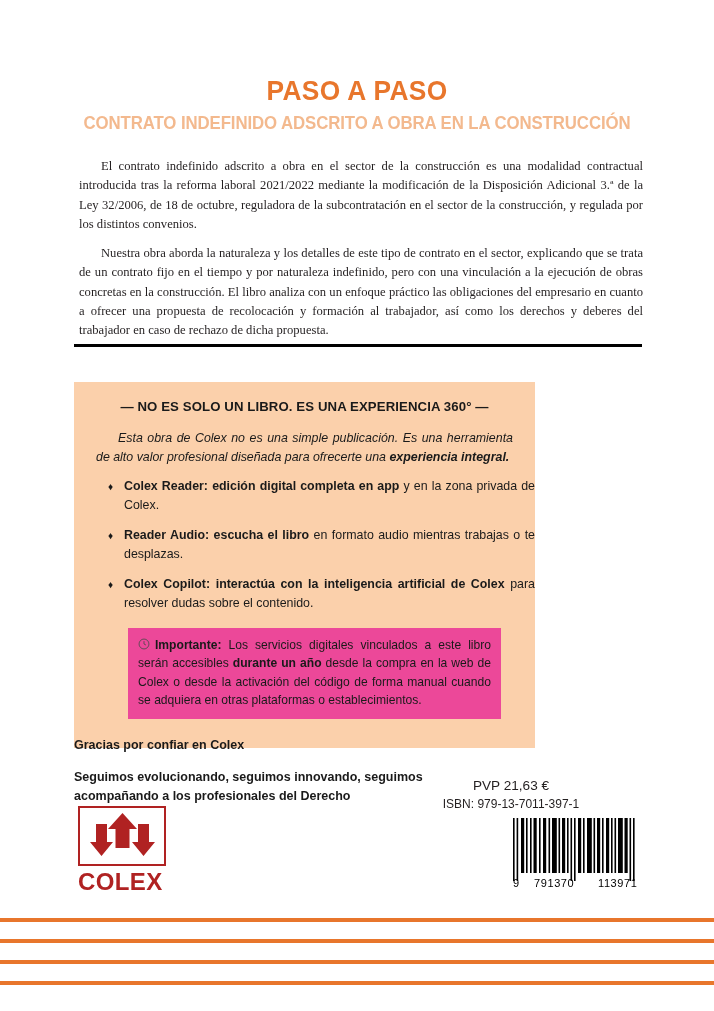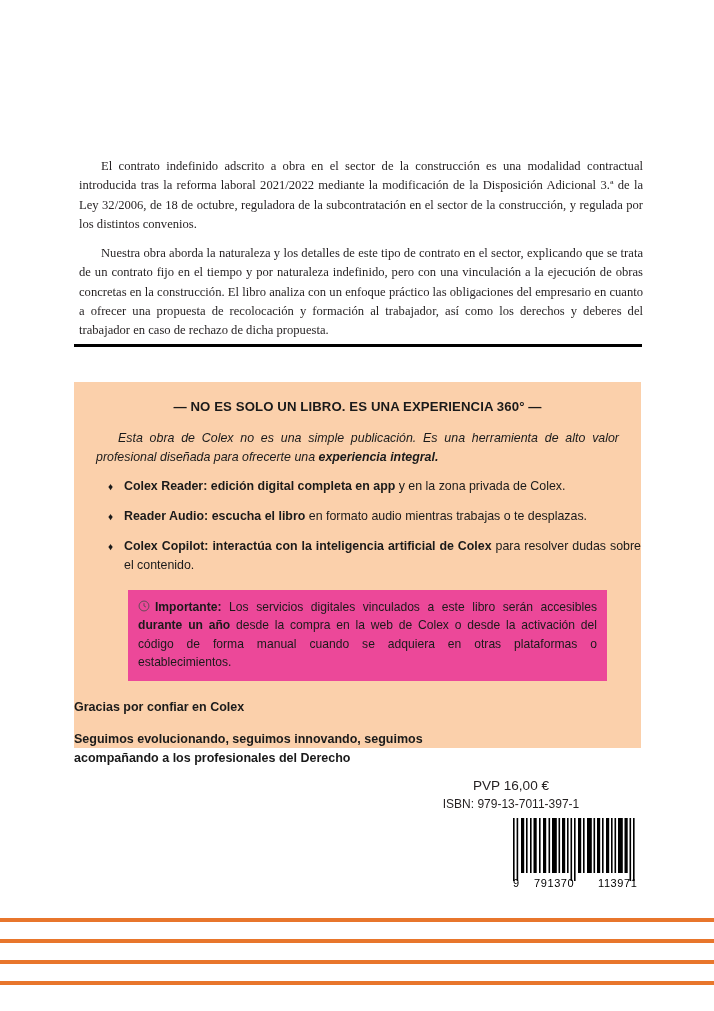--- a/index.html
+++ b/index.html
@@ -76,21 +76,21 @@
     width: 568px;
     height: 3px;
     background: #000000;
   }
 
   
   .exp-box {
     position: absolute;
     top: 382px;
     left: 74px;
-    width: 567px;
+    width: 461px;
     height: 366px;
     background: #fbd0ab;
   }
   .exp-heading {
     margin-top: 17px;
     text-align: center;
     font-size: 13.2px;
     font-weight: bold;
     letter-spacing: 0.1px;
     color: #1a1a1a;
@@ -234,20 +234,24 @@
     height: 4px;
     background: #e8762c;
   }
   .gap { height: 17px; }
 </style>
 </head>
 <body>
 
 <div class="page">
 
+  <div class="title-block">
+    <div class="main-title">PASO A PASO</div>
+    <div class="sub-title">CONTRATO INDEFINIDO ADSCRITO A OBRA EN LA CONSTRUCCIÓN</div>
+  </div>
 
   <div class="intro">
     <p>El contrato indefinido adscrito a obra en el sector de la construcción es una modalidad contractual introducida tras la reforma laboral 2021/2022 mediante la modificación de la Disposición Adicional 3.ª de la Ley 32/2006, de 18 de octubre, reguladora de la subcontratación en el sector de la construcción, y regulada por los distintos convenios.</p>
     <p>Nuestra obra aborda la naturaleza y los detalles de este tipo de contrato en el sector, explicando que se trata de un contrato fijo en el tiempo y por naturaleza indefinido, pero con una vinculación a la ejecución de obras concretas en la construcción. El libro analiza con un enfoque práctico las obligaciones del empresario en cuanto a ofrecer una propuesta de recolocación y formación al trabajador, así como los derechos y deberes del trabajador en caso de rechazo de dicha propuesta.</p>
   </div>
 
   <div class="rule"></div>
 
   <div class="exp-box">
 
@@ -281,21 +285,21 @@
 
     <div class="closing">
       <div>Gracias por confiar en Colex</div>
       <div class="l2">Seguimos evolucionando, seguimos innovando, seguimos</div>
       <div>acompañando a los profesionales del Derecho</div>
     </div>
 
   </div>
 
   <div class="price-block">
-    <div>PVP 16,00 €</div>
+    <div>PVP 21,63 €</div>
     <div class="isbn">ISBN: 979-13-7011-397-1</div>
   </div>
 
   <div class="barcode">
     <svg width="135" height="63" viewBox="0 0 135 63" preserveAspectRatio="none">
       <rect x="0" y="0" width="135" height="63" fill="#ffffff"></rect>
       <g fill="#000000">
         <rect x="6" y="0" width="1.6" height="63"></rect>
         <rect x="9.6" y="0" width="1.6" height="63"></rect>
         <rect x="14" y="0" width="3.2" height="55"></rect>
@@ -326,20 +330,33 @@
         <rect x="126" y="0" width="1.6" height="63"></rect>
       </g>
     </svg>
   </div>
   <div class="barcode-digits">
     <span class="bc-left">9</span>
     <span class="bc-mid">791370</span>
     <span class="bc-right">113971</span>
   </div>
 
+  <div class="logo">
+    <div class="logo-frame">
+      <svg width="83" height="55" viewBox="0 0 83 55" style="display:block;margin:0 auto;">
+
+        <polygon points="41.5,5 56,21 48.5,21 48.5,40 34.5,40 34.5,21 27,21" fill="#b02222"></polygon>
+
+        <polygon points="15,16 26,16 26,34 32,34 20.5,48 9,34 15,34" fill="#b02222"></polygon>
+
+        <polygon points="57,16 68,16 68,34 74,34 62.5,48 51,34 57,34" fill="#b02222"></polygon>
+      </svg>
+    </div>
+    <div class="logo-word">COLEX</div>
+  </div>
 
   <div class="stripes">
     <div class="stripe"></div>
     <div class="gap"></div>
     <div class="stripe"></div>
     <div class="gap"></div>
     <div class="stripe"></div>
     <div class="gap"></div>
     <div class="stripe"></div>
   </div>

